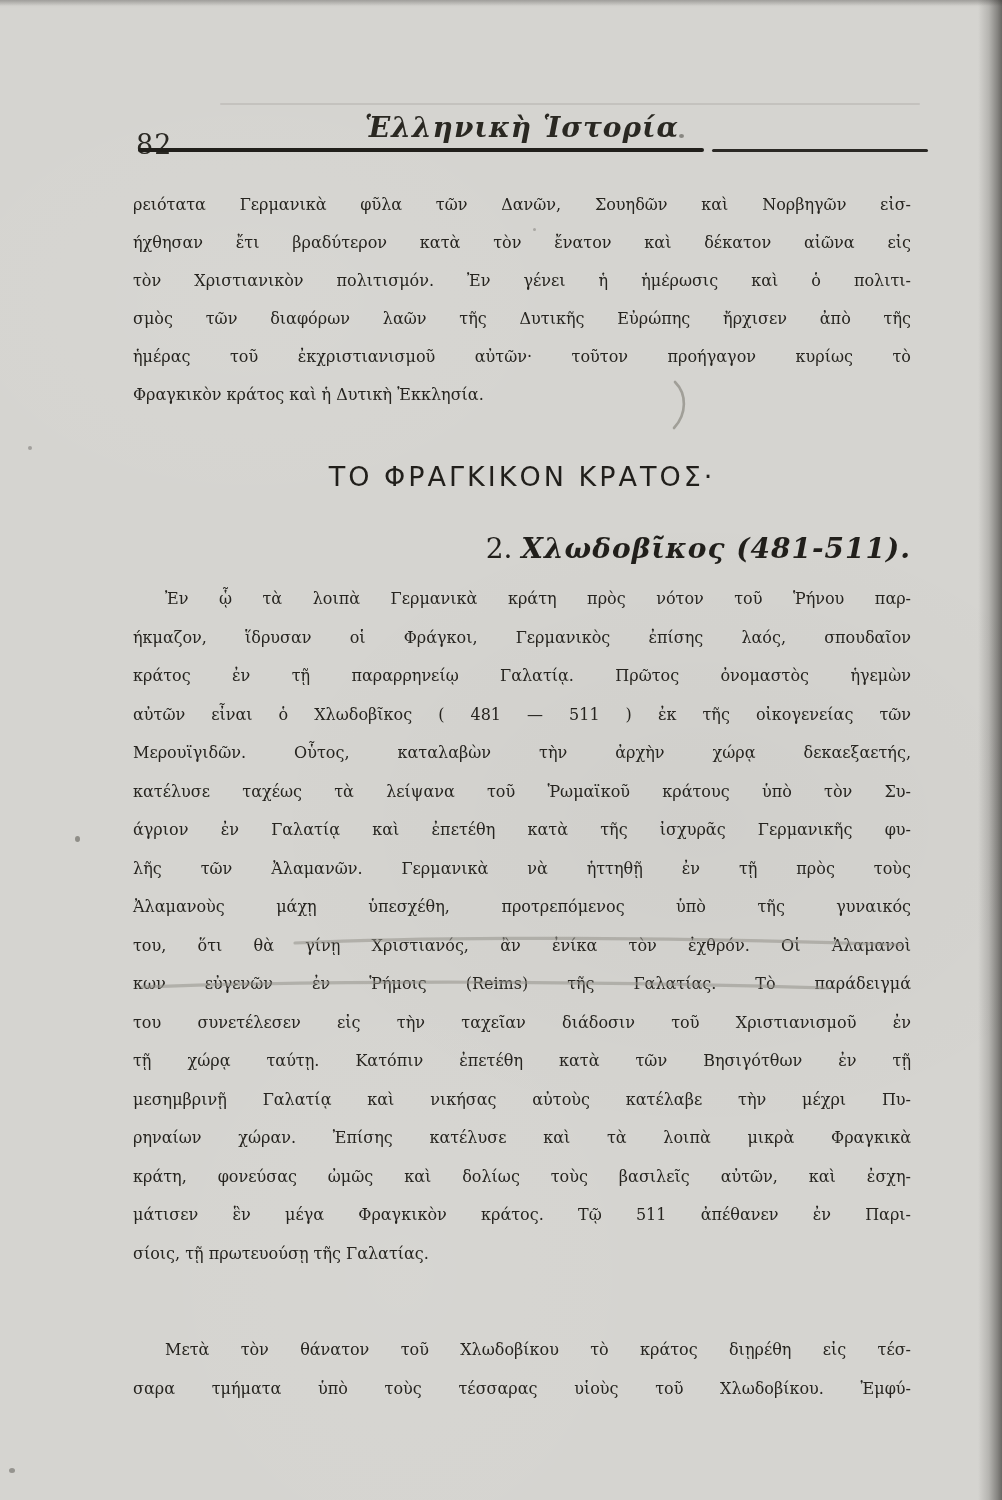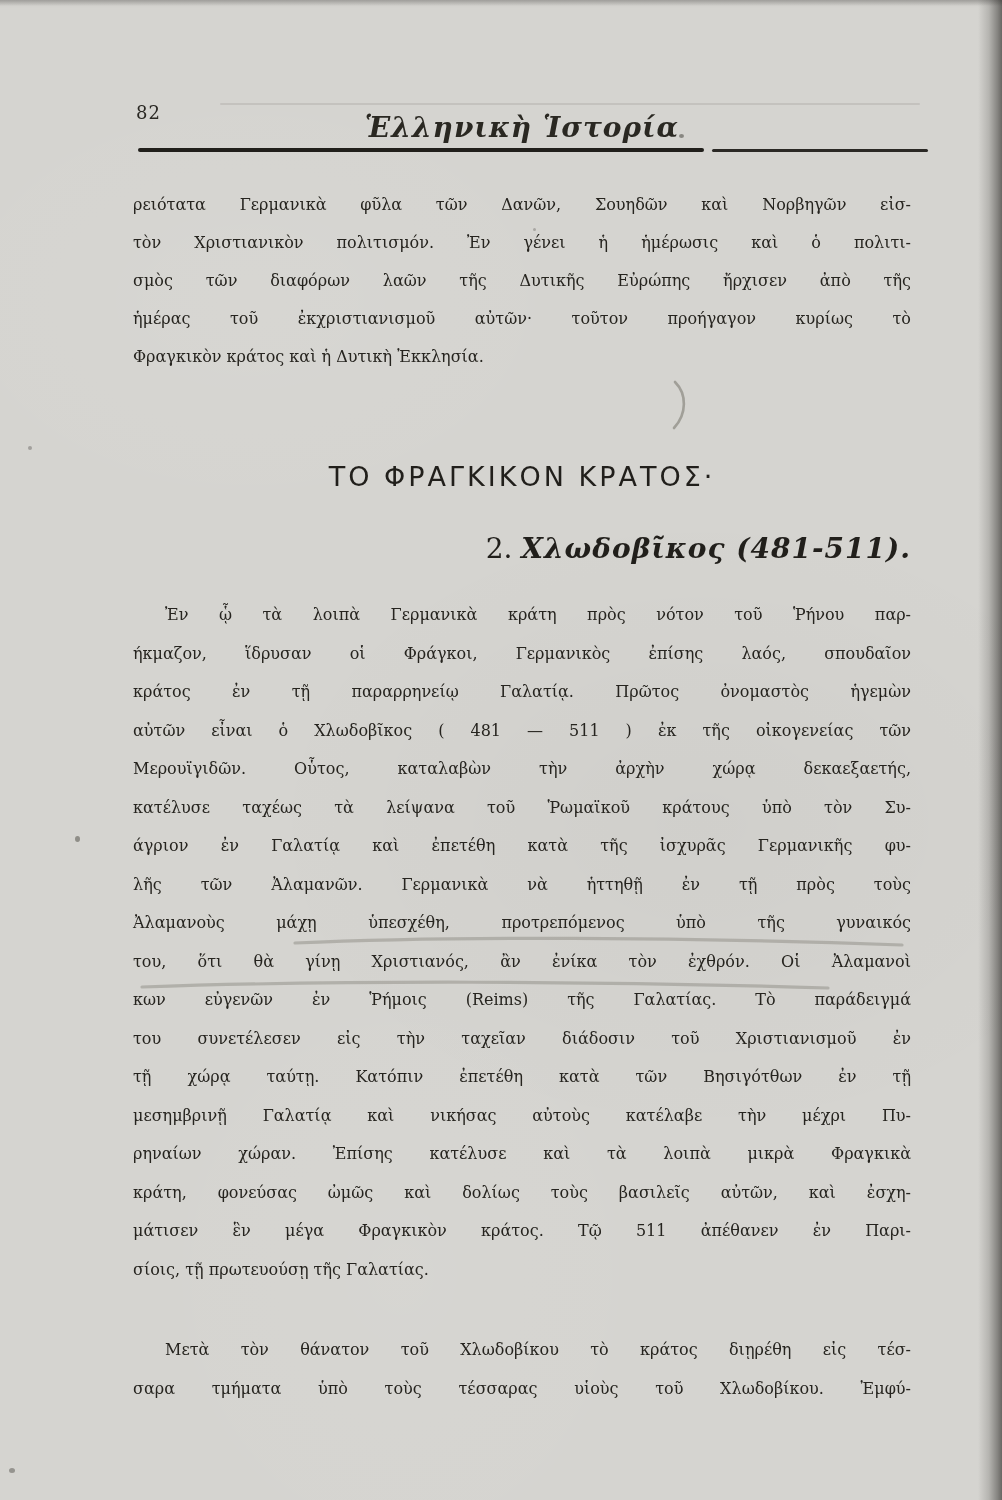--- a/index.html
+++ b/index.html
@@ -12,22 +12,22 @@
       radial-gradient(ellipse 600px 400px at 25% 20%, rgba(255,255,255,.05), rgba(0,0,0,0) 60%),
       radial-gradient(ellipse 700px 500px at 70% 55%, rgba(0,0,0,.025), rgba(0,0,0,0) 65%),
       radial-gradient(ellipse 500px 600px at 40% 85%, rgba(255,255,255,.04), rgba(0,0,0,0) 60%),
       linear-gradient(180deg, rgba(0,0,0,.05) 0px, rgba(0,0,0,0) 8px);
     overflow:hidden;
     font-family:"DejaVu Serif", serif;
     color:#26241f;
   }
   
   .pageno{
-    position:absolute;left:136px;top:96px;
-    font-size:18px;line-height:34px;color:#2a2823;
+    position:absolute;left:136px;top:128px;
+    font-size:27px;line-height:34px;color:#2a2823;
     letter-spacing:1px;
   }
   .running-title{
     position:absolute;left:133px;top:110px;width:778px;
     text-align:center;
     font-size:28px;line-height:36px;
     font-style:italic;font-weight:bold;color:#2a2822;
     letter-spacing:1px;
   }
   .rule{
@@ -93,34 +93,35 @@
 
   <div class="pageno">82</div>
   <div class="running-title">Ἑλληνικὴ Ἱστορία</div>
   <div class="rule">
     <div class="seg1"></div>
     <div class="seg2"></div>
   </div>
 
   <div class="para p1" style="top:186px;">
     <div class="bline">ρειότατα Γερμανικὰ φῦλα τῶν Δανῶν, Σουηδῶν καὶ Νορβηγῶν εἰσ-</div>
+    <div class="bline">ήχθησαν ἔτι βραδύτερον κατὰ τὸν ἔνατον καὶ δέκατον αἰῶνα εἰς</div>
     <div class="bline">τὸν Χριστιανικὸν πολιτισμόν. Ἐν γένει ἡ ἡμέρωσις καὶ ὁ πολιτι-</div>
     <div class="bline">σμὸς τῶν διαφόρων λαῶν τῆς Δυτικῆς Εὐρώπης ἤρχισεν ἀπὸ τῆς</div>
     <div class="bline">ἡμέρας τοῦ ἐκχριστιανισμοῦ αὐτῶν· τοῦτον προήγαγον κυρίως τὸ</div>
     <div class="bline lastline">Φραγκικὸν κράτος καὶ ἡ Δυτικὴ Ἐκκλησία.</div>
   </div>
 
   <div class="section-heading">ΤΟ ΦΡΑΓΚΙΚΟΝ ΚΡΑΤΟΣ·</div>
   <div class="sub-heading">
     <span class="num">2.</span>
     <span> </span>
     <span class="nameline">Χλωδοβῖκος (481-511).</span>
   </div>
 
-  <div class="para p2" style="top:596px;">
+  <div class="para p2" style="top:580px;">
     <div class="bline indent">Ἐν ᾧ τὰ λοιπὰ Γερμανικὰ κράτη πρὸς νότον τοῦ Ῥήνου παρ-</div>
     <div class="bline">ήκμαζον, ἵδρυσαν οἱ Φράγκοι, Γερμανικὸς ἐπίσης λαός, σπουδαῖον</div>
     <div class="bline">κράτος ἐν τῇ παραρρηνείῳ Γαλατίᾳ. Πρῶτος ὀνομαστὸς ἡγεμὼν</div>
     <div class="bline">αὐτῶν εἶναι ὁ Χλωδοβῖκος ( 481 — 511 ) ἐκ τῆς οἰκογενείας τῶν</div>
     <div class="bline">Μερουϊγιδῶν. Οὗτος, καταλαβὼν τὴν ἀρχὴν χώρᾳ δεκαεξαετής,</div>
     <div class="bline">κατέλυσε ταχέως τὰ λείψανα τοῦ Ῥωμαϊκοῦ κράτους ὑπὸ τὸν Συ-</div>
     <div class="bline">άγριον ἐν Γαλατίᾳ καὶ ἐπετέθη κατὰ τῆς ἰσχυρᾶς Γερμανικῆς φυ-</div>
     <div class="bline">λῆς τῶν Ἀλαμανῶν. Γερμανικὰ νὰ ἡττηθῇ ἐν τῇ πρὸς τοὺς</div>
     <div class="bline">Ἀλαμανοὺς μάχῃ ὑπεσχέθη, προτρεπόμενος ὑπὸ τῆς γυναικός</div>
     <div class="bline">του, ὅτι θὰ γίνῃ Χριστιανός, ἂν ἐνίκα τὸν ἐχθρόν. Οἱ Ἀλαμανοὶ</div>

